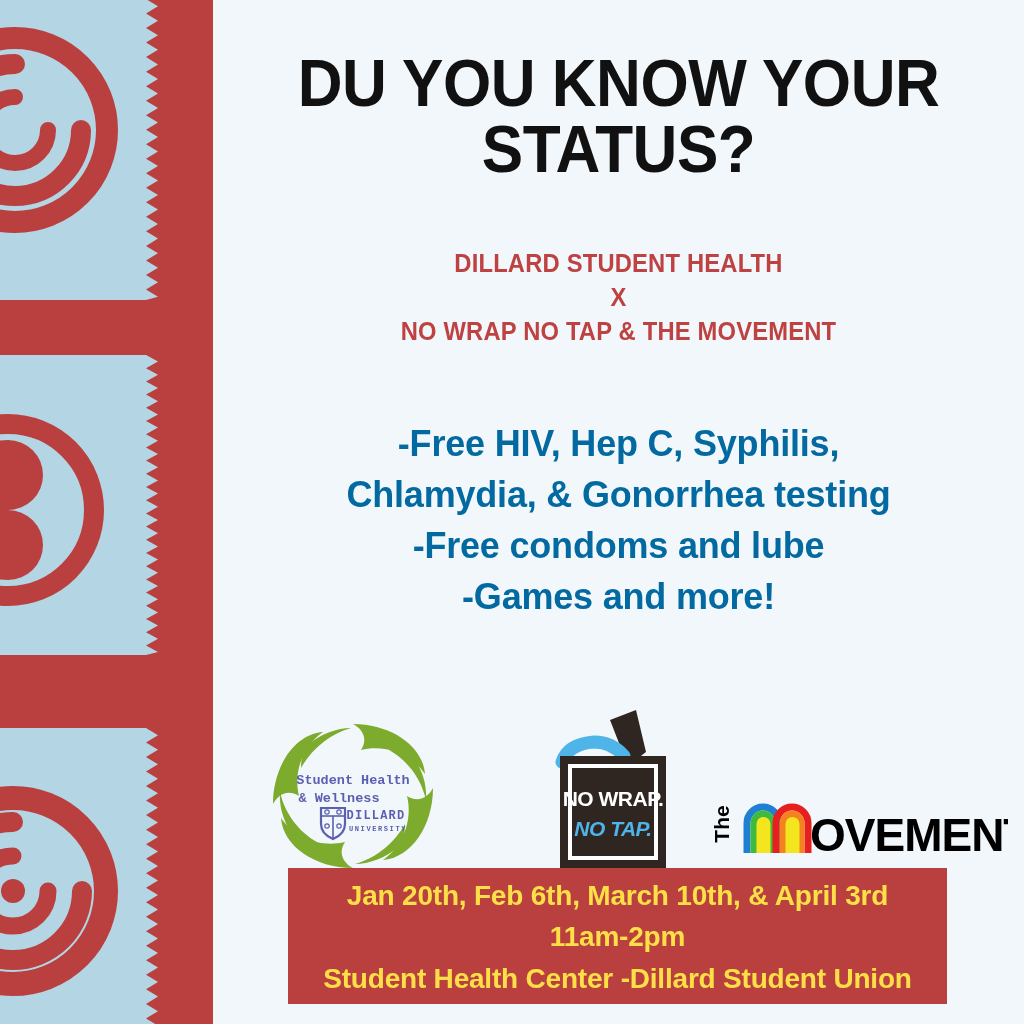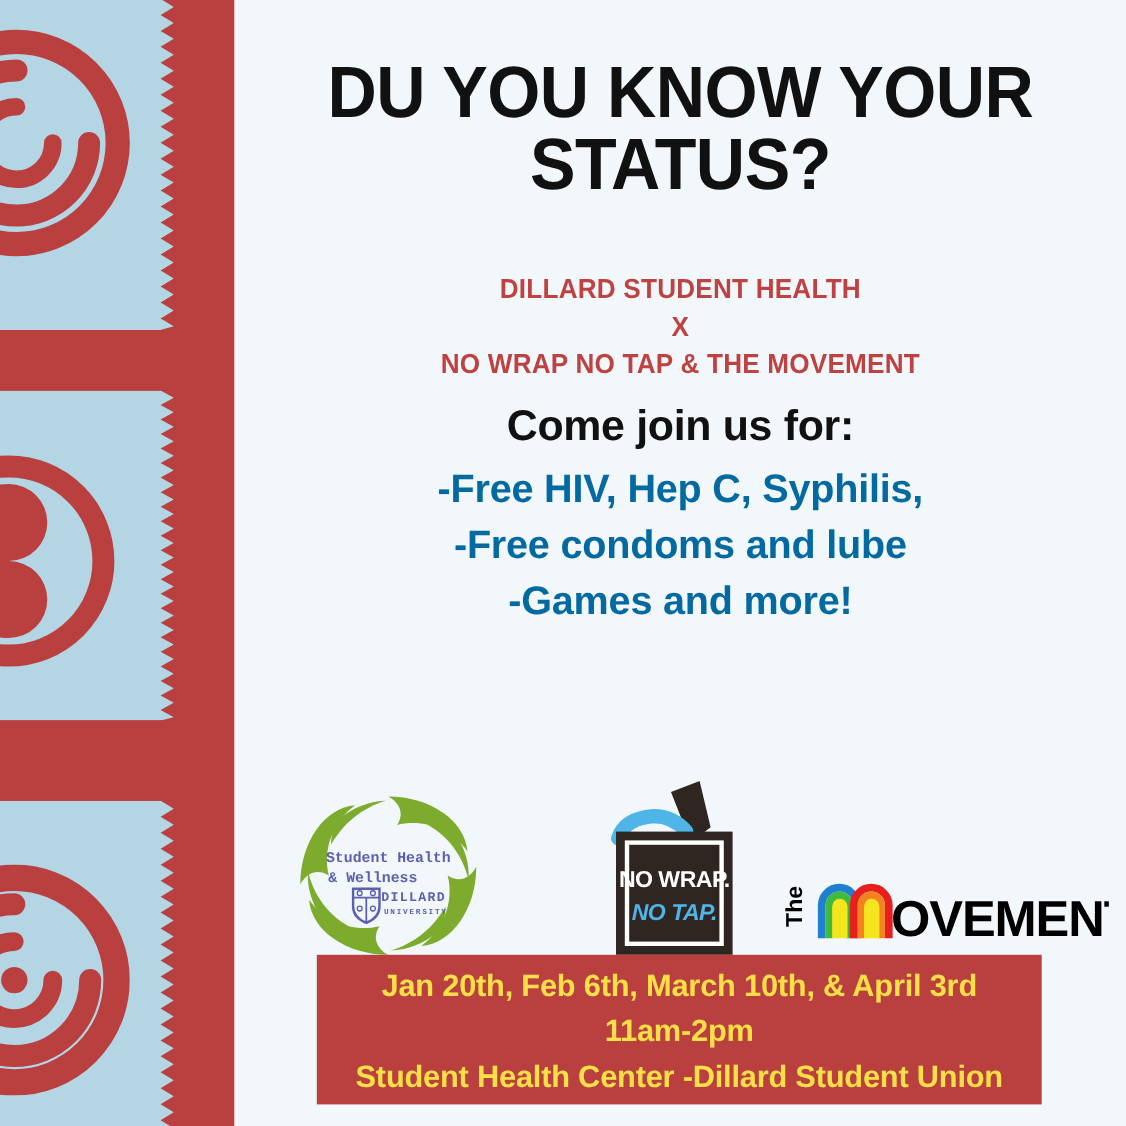--- a/index.html
+++ b/index.html
@@ -186,24 +186,24 @@
       <span class="hl-line">DU YOU KNOW YOUR</span>
       <span class="hl-line">STATUS?</span>
     </div>
 
     <div id="collab">
       <span>DILLARD STUDENT HEALTH</span>
       <span>X</span>
       <span>NO WRAP NO TAP &amp; THE MOVEMENT</span>
     </div>
 
-    <div id="come-join">Come join us for:</div>
 
     <div id="offer-list">
       <span class="offer-line">-Free HIV, Hep C, Syphilis,</span>
+      <span class="offer-line">Chlamydia, &amp; Gonorrhea testing</span>
       <span class="offer-line">-Free condoms and lube</span>
       <span class="offer-line">-Games and more!</span>
     </div>
 
     <div id="logo-row">
 
       <svg id="logo-dillard" viewBox="0 0 176 160">
         <g fill="#7cab2e">
           <path d="M88 8 C126 8 158 30 160 58 C146 38 120 28 96 34 C104 22 96 12 88 8 Z"></path>
           <path d="M168 72 C168 110 146 142 118 144 C138 130 148 104 142 80 C154 88 164 80 168 72 Z"></path>

